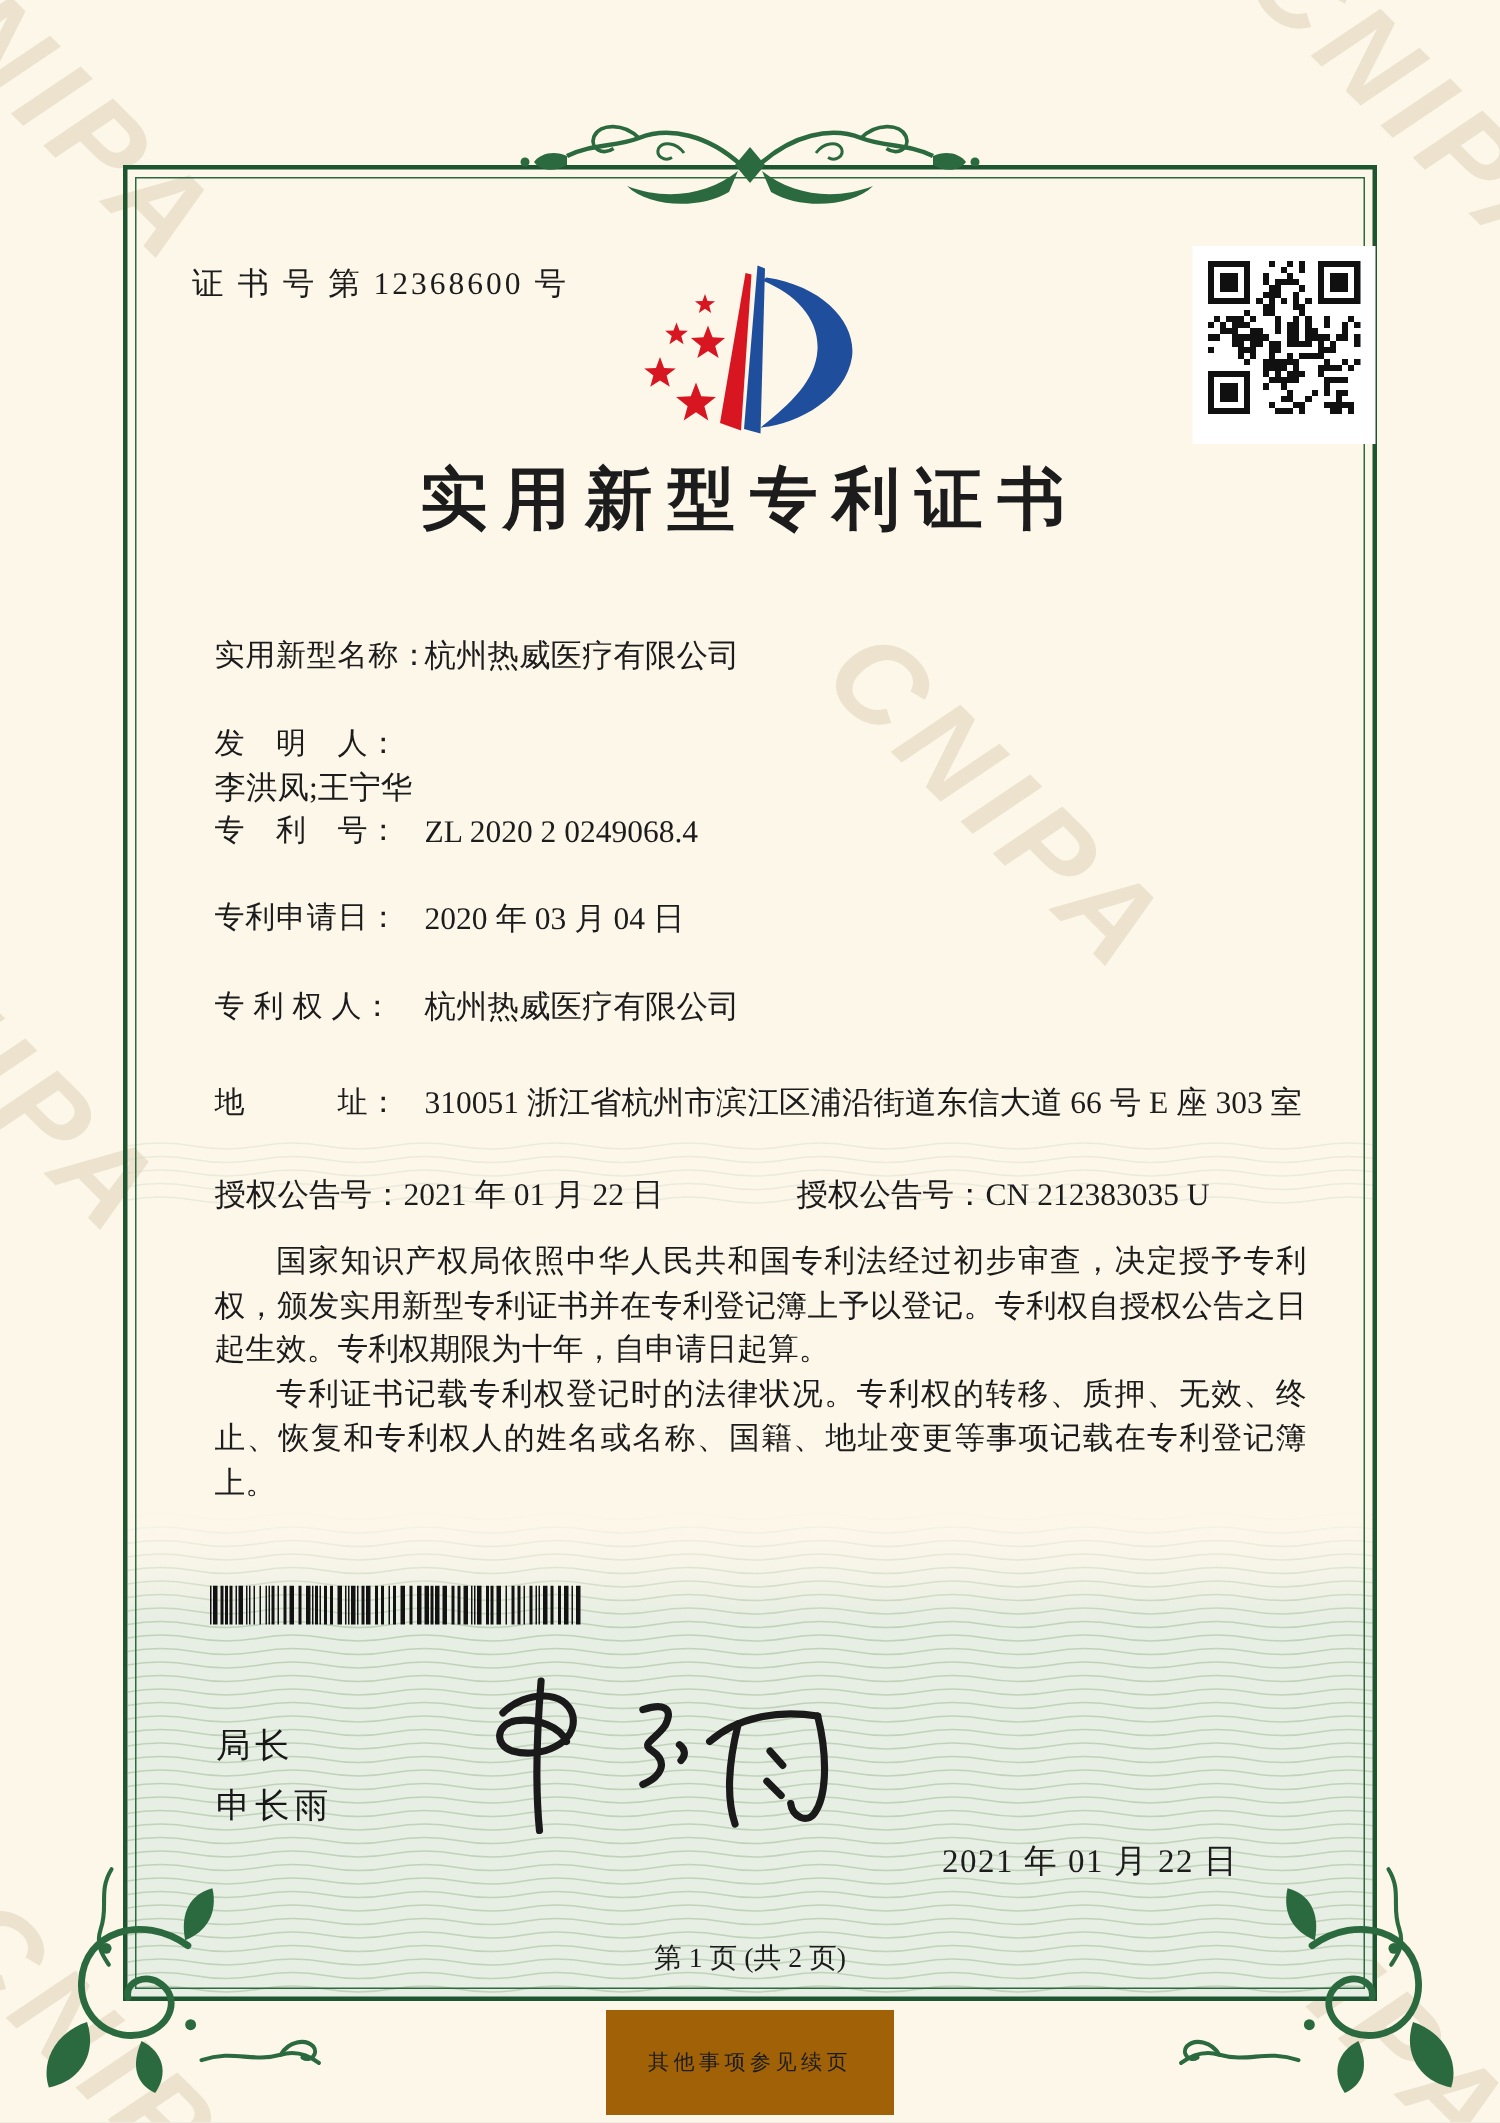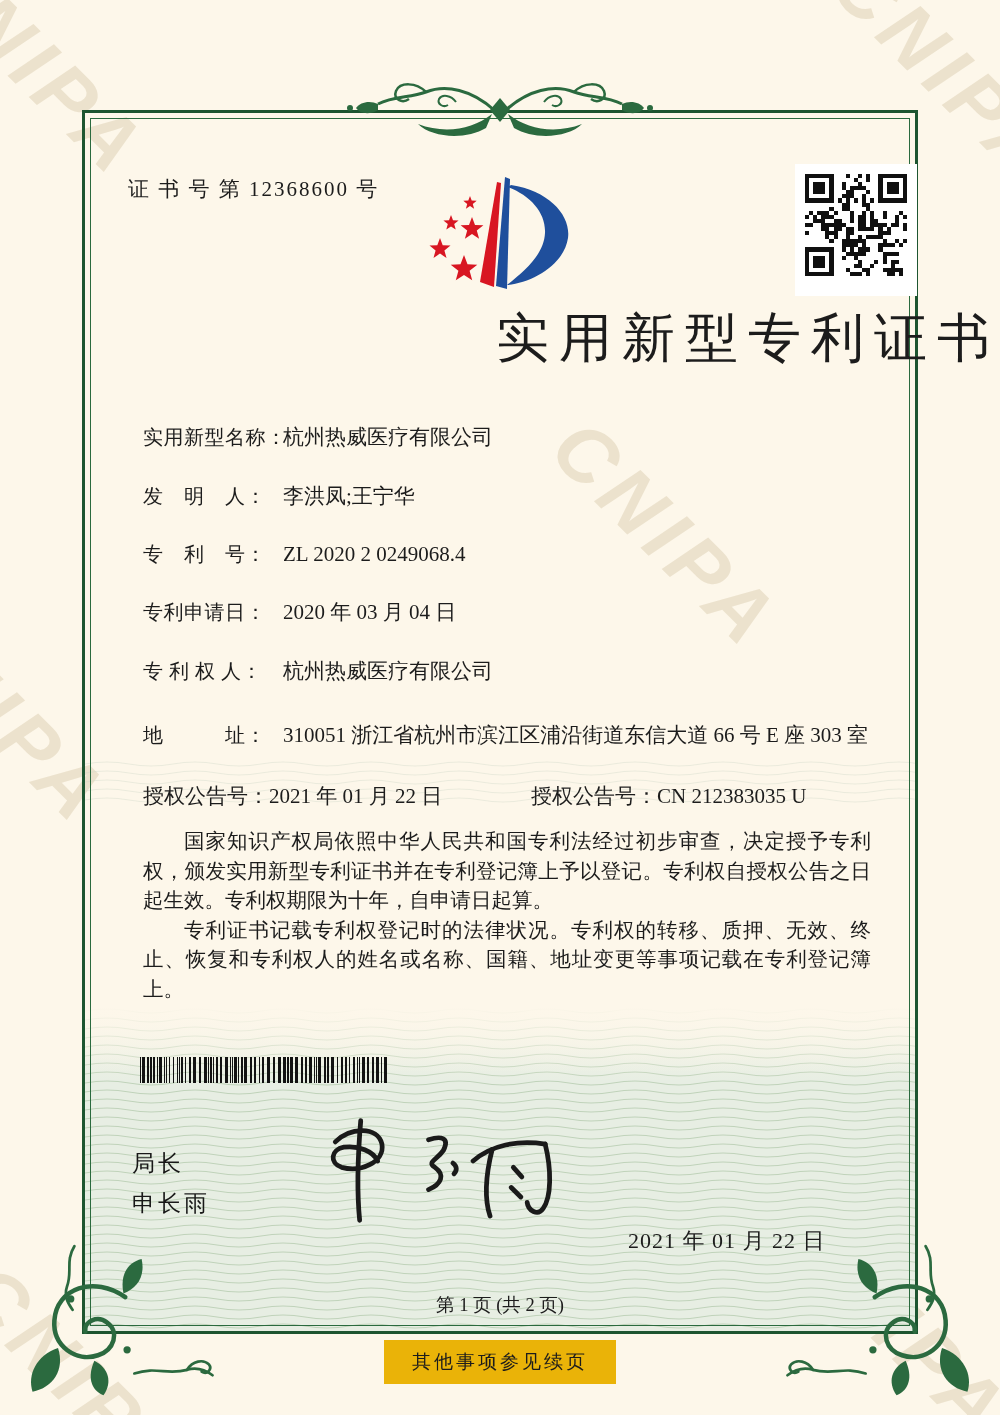--- a/index.html
+++ b/index.html
@@ -34,49 +34,49 @@
   #green-fade{
     position:absolute; left:0; top:0; width:100%; height:80px;
     background:linear-gradient(to bottom,#fdf7ea 6%, rgba(253,247,234,0));
   }
   
   #cert-no{position:absolute; left:128px; top:175px; font-size:21px; letter-spacing:2px;}
   #logo{position:absolute; left:420px; top:172px;}
   #qr-patch{position:absolute; left:795px; top:164px; width:122px; height:132px; background:#ffffff;}
   #qr-svg{position:absolute; left:10px; top:10px;}
   #doc-title{
-    position:absolute; left:0; top:303px; width:100%; text-align:right;
-    font-size:53px; font-weight:normal; letter-spacing:10px;
+    position:absolute; left:0; top:303px; width:100%; text-align:center;
+    font-size:45px; font-weight:bold; letter-spacing:10px;
   }
   
   .field-row{position:absolute; left:143px; font-size:21px; line-height:29px; display:flex;}
   .field-label{flex:none; width:140px; font-size:20px; letter-spacing:.5px; white-space:pre;}
   .field-value{width:592px;}
-  #row-name{top:423px;} #row-inventor{top:482px;} #row-patno{top:540px;}
+  #row-name{top:423px;} #row-inventor{top:482px;flex-direction:column;} #row-patno{top:540px;}
   #row-filing{top:598px;} #row-patentee{top:657px;} #row-address{top:721px;}
   #row-grant{position:absolute; left:143px; top:782px; width:714px; font-size:21px;}
   #grant-right{position:absolute; left:388px; top:0;}
   
   #paragraphs{position:absolute; left:143px; top:827px; width:728px;
     font-size:20.5px; line-height:29.5px; text-align:justify;}
   #paragraphs p{margin:0; text-indent:2em;}
   
   #barcode{position:absolute; left:140px; top:1057px;}
   
   .signer-label{
-    position:absolute; left:132px; font-size:23px;
+    position:absolute; left:144px; font-size:23px;
     font-family:Liberation Serif, serif; color:#181818; letter-spacing:3px;
   }
   #signer-title{top:1148px;} #signer-name{top:1188px;}
   #signature-svg{position:absolute; left:295px; top:1114px;}
   #grant-date-line{position:absolute; left:628px; top:1226px; font-size:22px; letter-spacing:1px;}
   #page-number{position:absolute; left:0; top:1292px; width:100%; text-align:center; font-size:18.5px;font-family:Liberation Serif, serif;}
   #footer-note{
     position:absolute; left:50%; top:1340px; transform:translateX(-50%);
-    background:#eab308; padding:9px 28px; font-size:19px; letter-spacing:3px; white-space:nowrap;
+    background:#a16207; padding:26px 28px; font-size:14px; letter-spacing:3px; white-space:nowrap;
   }
   
   #top-ornament{position:absolute; left:330px; top:78px;}
   .corner-orn{position:absolute; width:200px; height:156px; top:1240px;}
   #corner-left{left:18px;}
   #corner-right{right:18px; transform:scaleX(-1);}
 </style>
 </head>
 <body>
 

